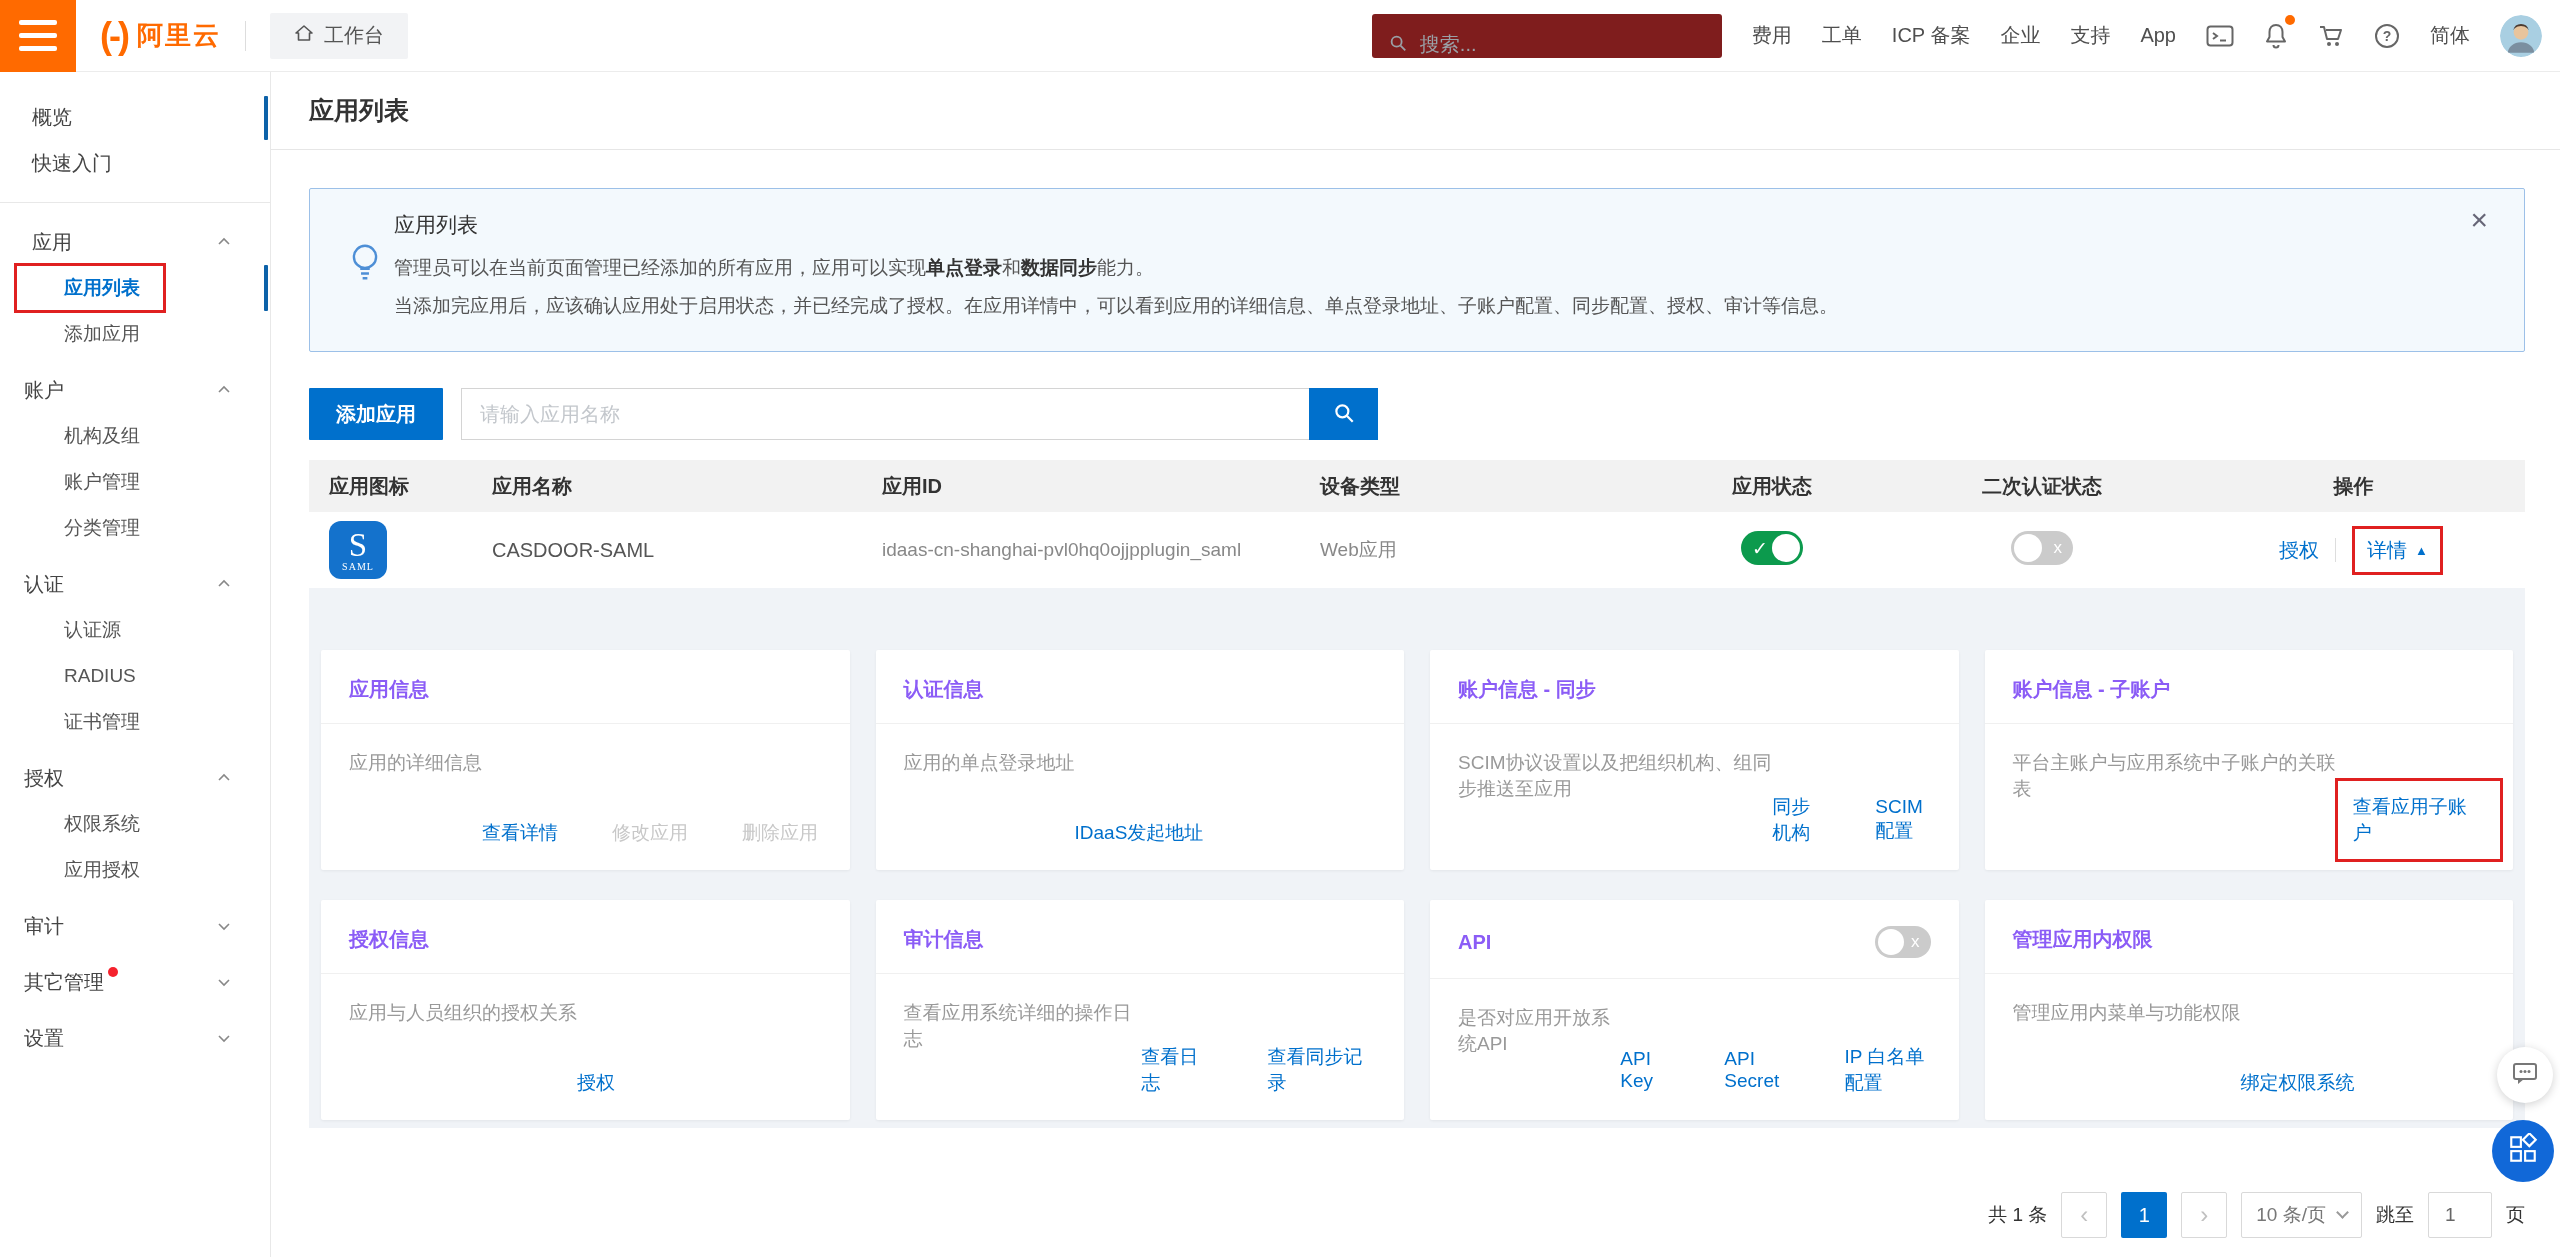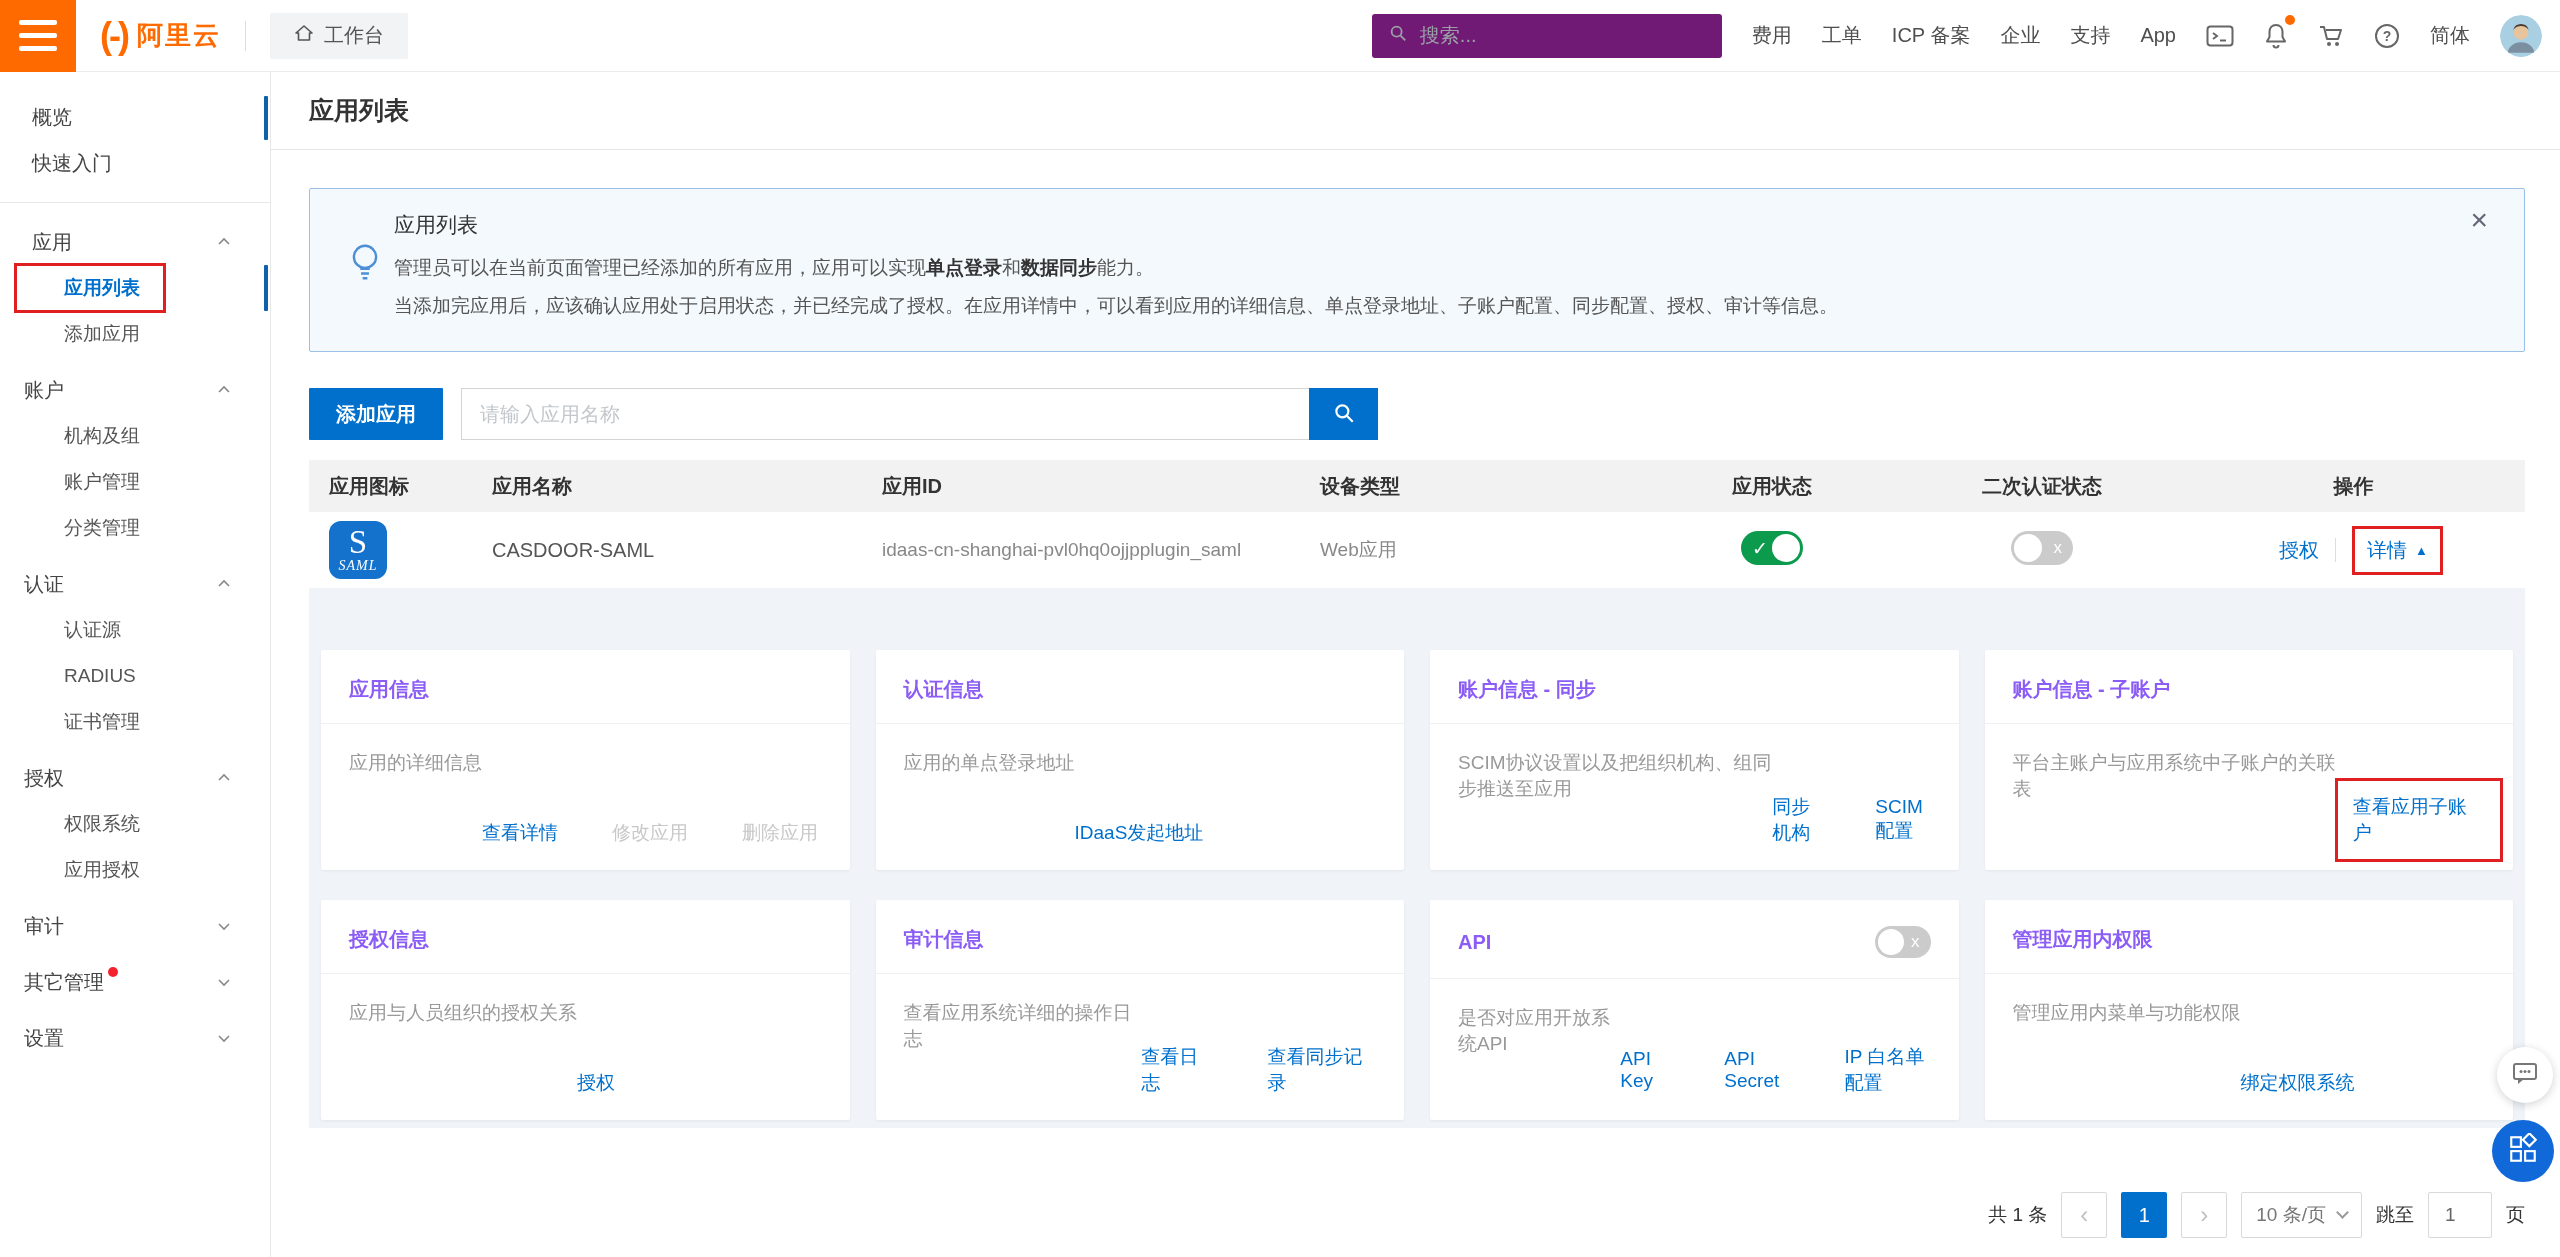--- a/index.html
+++ b/index.html
@@ -12,22 +12,22 @@
   .hamburger { width:76px; height:72px; background:#ff6a00; display:flex; flex-direction:column;
     justify-content:center; align-items:center; gap:8px; cursor:pointer; flex-shrink:0; }
   .hamburger i { display:block; width:38px; height:5px; background:#fff; border-radius:2px; }
   .logo { display:flex; align-items:center; margin-left:24px; color:#ff6a00; font-weight:bold; white-space:nowrap; }
   .logo .mark { font-size:36px; letter-spacing:-3px; }
   .logo .txt { font-size:26px; margin-left:10px; letter-spacing:2px; }
   .tb-divider { width:1px; height:30px; background:#ddd; margin:0 24px; }
   .workspace { height:46px; background:#f2f3f5; border:none; border-radius:2px; display:flex;
     align-items:center; gap:10px; padding:0 24px; font-size:20px; color:#555; cursor:pointer; }
   .topbar-right { margin-left:auto; display:flex; align-items:center; gap:30px; padding-right:18px; }
-  .tb-search { width:350px; height:44px; background:#701a75; border-radius:3px; display:flex;
-    align-items:center; gap:12px; padding:0 16px; color:#9aa0a6; font-size:20px; cursor:text; }
+  .tb-search { width:350px; height:44px; background:#7f1d1d; border-radius:3px; display:flex;
+    align-items:flex-end; gap:12px; padding:0 16px; color:#9aa0a6; font-size:20px; cursor:text; }
   .tb-link { font-size:20px; color:#4f4f4f; cursor:pointer; white-space:nowrap; }
   .tb-iconbtn { position:relative; display:flex; align-items:center; cursor:pointer; }
   .tb-dot { position:absolute; top:-7px; right:-7px; width:10px; height:10px; background:#ff6a00; border-radius:50%; }
   .avatar { width:42px; height:42px; border-radius:50%; overflow:hidden; cursor:pointer; }
 
   
   .shell { display:flex; height:1185px;justify-content:flex-end; }
 
   
   .sidebar { width:271px; flex-shrink:0; background:#fff; border-right:1px solid #e8e8e8;
@@ -78,21 +78,21 @@
   
   .table { margin-top:20px; }
   .t-grid { display:grid; grid-template-columns:183px 390px 438px 322px 260px 280px 1fr; align-items:center; }
   .t-head { background:#f2f2f2; height:52px; font-size:20px; font-weight:bold; color:#333; }
   .cell.first { padding-left:20px; }
   .cell.center { text-align:center; }
   .t-row { background:#fff; height:76px; font-size:20px; }
   .app-icon { width:58px; height:58px; margin-left:20px; background:#1472cc; border-radius:12px;
     color:#fff; display:flex; flex-direction:column; align-items:center; justify-content:center; }
   .app-icon .s { font-family:"Liberation Serif","DejaVu Serif",serif; font-size:33px; line-height:32px; }
-  .app-icon .sub { font-family:"Liberation Serif","DejaVu Serif",serif; font-size:14px; letter-spacing:1px;font-style:italic; }
+  .app-icon .sub { font-family:"Liberation Serif","DejaVu Serif",serif; font-size:10px; letter-spacing:1px; }
   .row-name { color:#555; }
   .row-id, .row-type { color:#888; font-size:19px; }
 
   .toggle { width:62px; height:34px; border-radius:17px; position:relative; display:inline-block; cursor:pointer; }
   .toggle .knob { position:absolute; top:3px; width:28px; height:28px; background:#fff; border-radius:50%; }
   .toggle .mark { position:absolute; top:50%; transform:translateY(-50%); color:#fff; }
   .toggle.on  { background:#0c9a4d; }
   .toggle.on .knob { right:3px; }
   .toggle.on .mark { left:11px; font-size:19px; }
   .toggle.off { background:#cbcbcb; }

